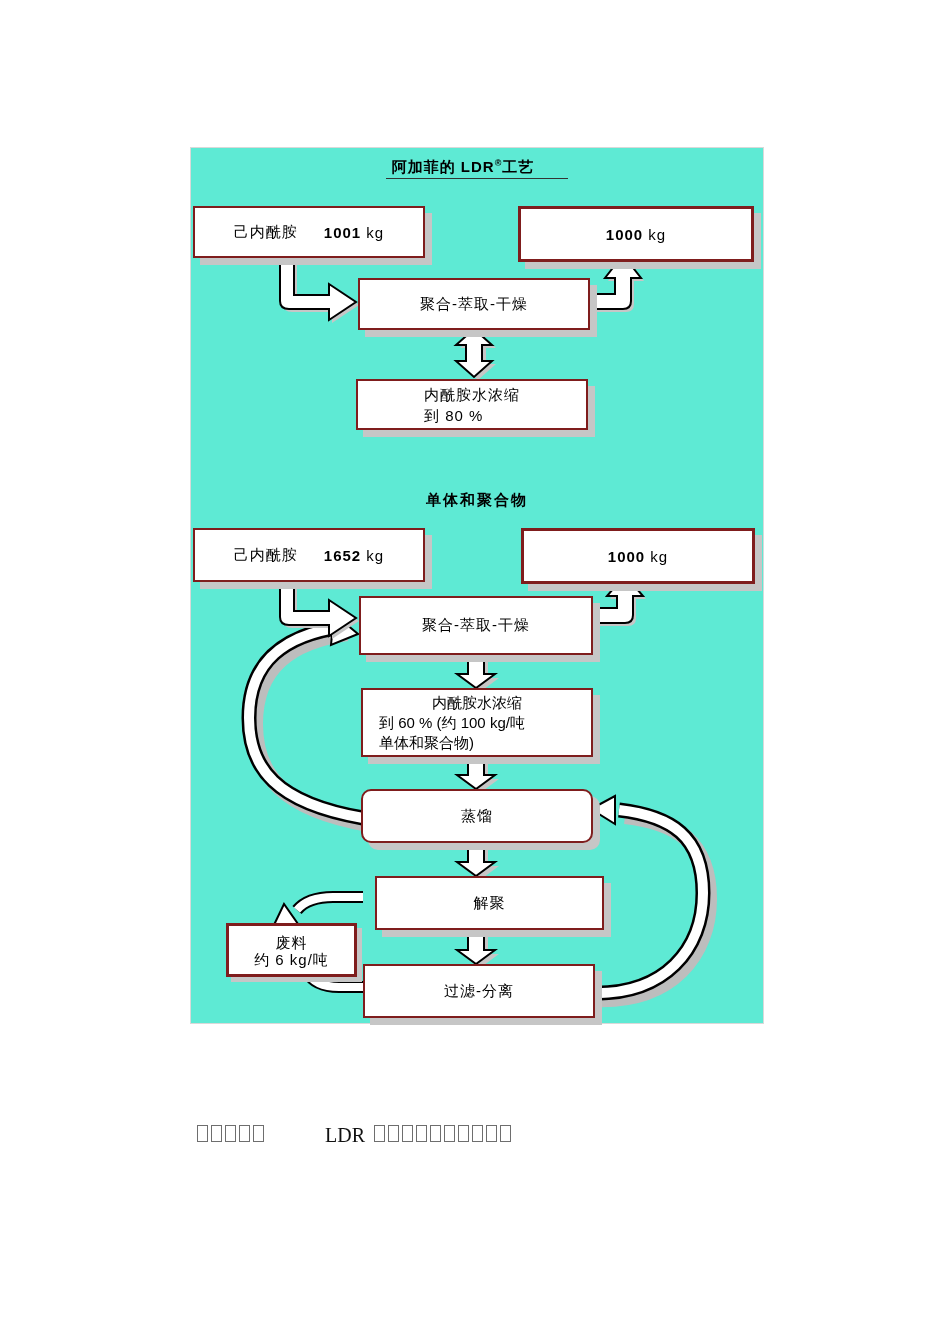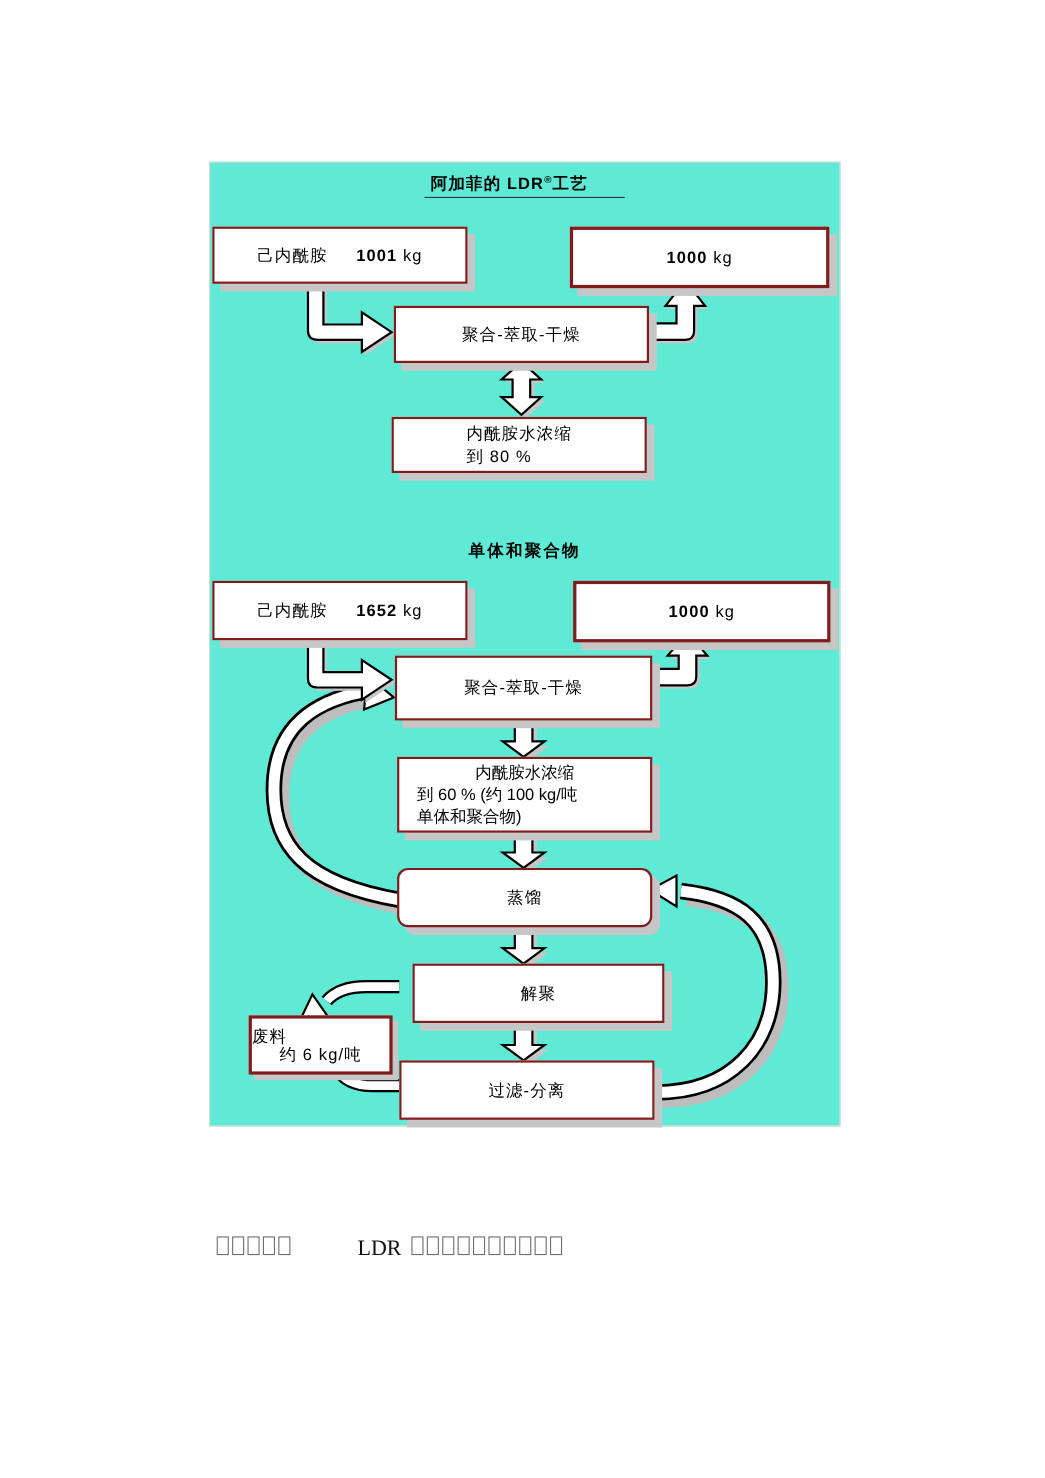--- a/index.html
+++ b/index.html
@@ -17,21 +17,21 @@
   .title1 .tline{border-bottom:1px solid #333;padding:0 34px 3px 6px;}
   .title1 sup{font-size:9px;}
   .title2{position:absolute;left:0;top:343px;width:100%;text-align:center;z-index:2;
     font-size:15px;font-weight:bold;letter-spacing:2px;}
   .gap{display:inline-block;width:26px;}
   .vblock{display:flex;flex-direction:column;width:100%;line-height:21px;}
   .vblock .l{text-align:left;padding-left:66px;}
   .vblock3{display:flex;flex-direction:column;width:100%;line-height:20px;}
   .vblock3 .c{text-align:center;}
   .vblock3 .l{text-align:left;padding-left:16px;}
-  .wasteline1{font-size:15px;line-height:19px;}
+  .wasteline1{font-size:15px;line-height:19px;text-align:center;}
   .wasteline2{font-size:15px;line-height:15px;text-align:center;letter-spacing:1px;}
   .caption{position:absolute;left:197px;top:1122px;height:26px;z-index:2;
     display:flex;align-items:center;}
   .caption .latin{font-family:"Liberation Serif","DejaVu Serif",serif;font-size:20px;
     margin-left:58px;margin-right:9px;color:#111;}
   .tofu{display:inline-block;width:9px;height:15px;border:1px solid #6e6e6e;
     margin-right:3px;background:#fff;}
   b{font-weight:bold;}
 </style>
 </head>

